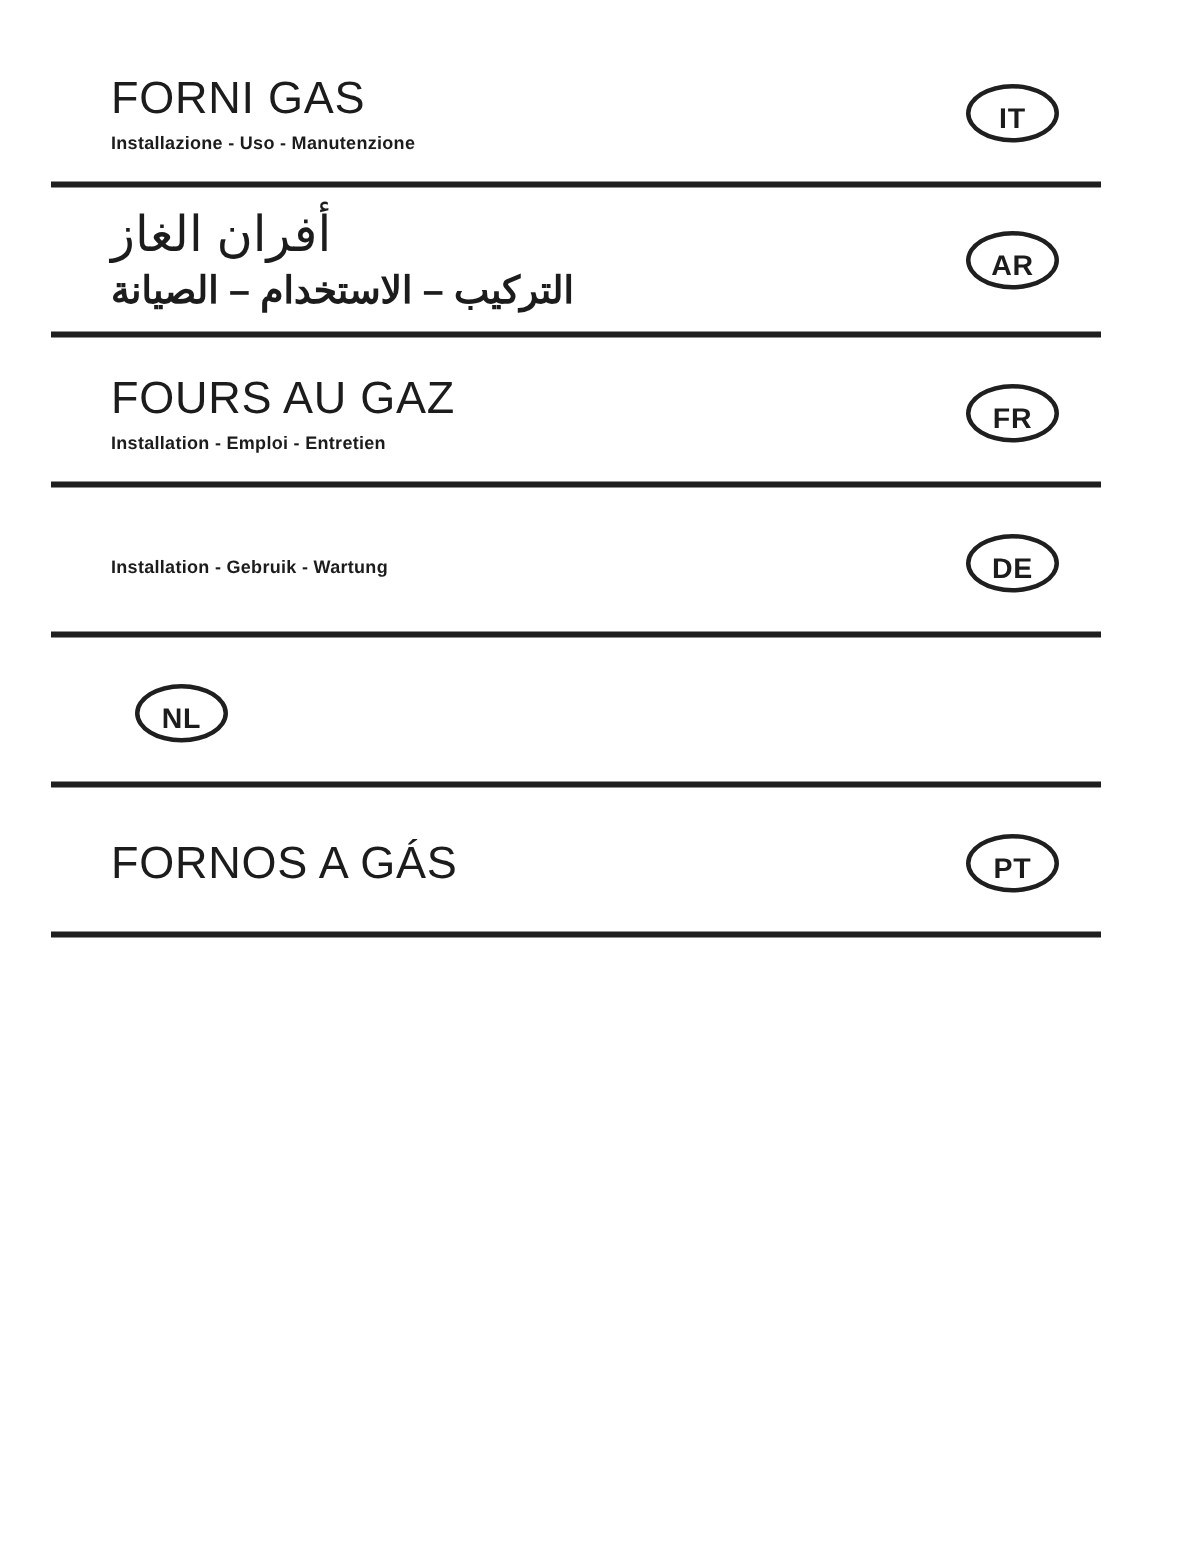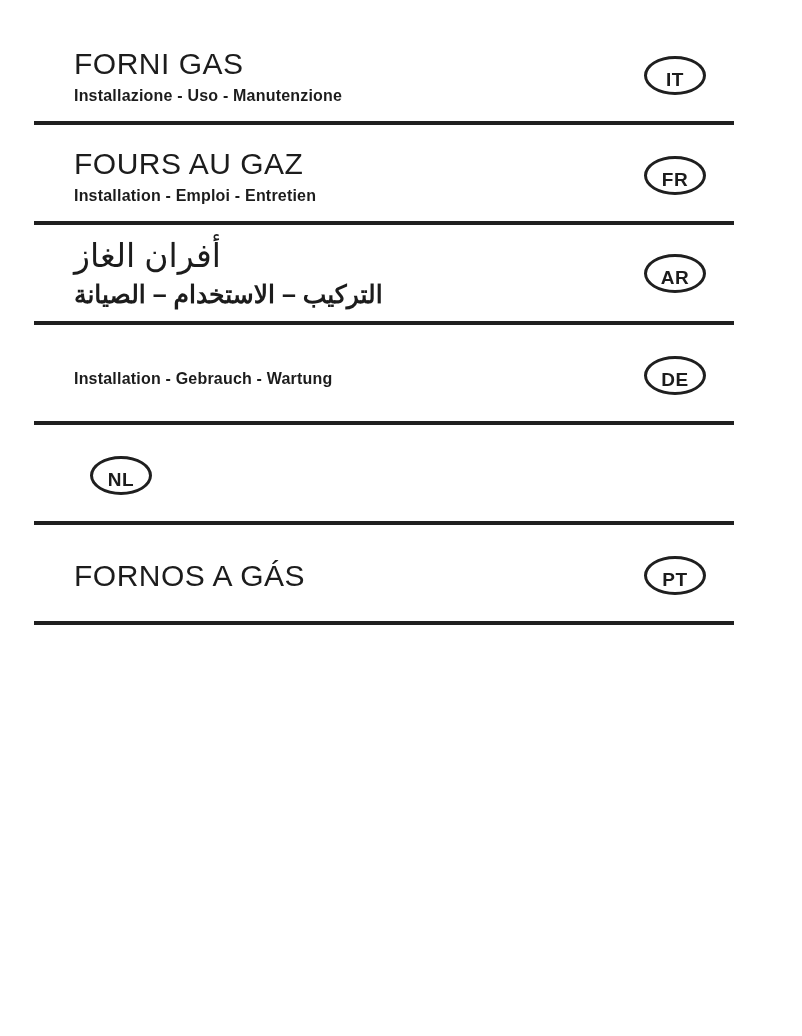--- a/index.html
+++ b/index.html
@@ -38,21 +38,21 @@
   .title {
     margin: 0;
     font-size: 30px;
     line-height: 1.1;
     font-weight: normal;
     letter-spacing: 0.5px;
     white-space: nowrap;
   }
   .subtitle {
     margin: 7px 0 0 0;
-    font-size: 16px;
+    font-size: 12px;
     line-height: 1.1;
     font-weight: bold;
     letter-spacing: 0.2px;
     white-space: nowrap;
   }
   .lang-row.ar { padding-top: 10px; padding-bottom: 10px; }
   .ar .title {
     font-size: 33px;
     line-height: 1.2;
     letter-spacing: 0;
@@ -93,43 +93,43 @@
     <section class="lang-row">
       <div class="text-block" dir="ltr">
         <h2 class="title">FORNI GAS</h2>
         <p class="subtitle">Installazione - Uso - Manutenzione</p>
       </div>
       <div class="badge">
         <span>IT</span>
       </div>
     </section>
 
-    <section class="lang-row">
-      <div class="text-block" dir="ltr">
-        <h2 class="title">FOURS AU GAZ</h2>
-        <p class="subtitle">Installation - Emploi - Entretien</p>
-      </div>
-      <div class="badge">
-        <span>FR</span>
-      </div>
-    </section>
-
     <section class="lang-row ar">
       <div class="text-block" dir="rtl">
         <h2 class="title">أفران الغاز</h2>
         <p class="subtitle">التركيب – الاستخدام – الصيانة</p>
       </div>
       <div class="badge">
         <span>AR</span>
       </div>
     </section>
 
     <section class="lang-row">
       <div class="text-block" dir="ltr">
-        <p class="subtitle">Installation - Gebrauch - Wartung</p>
+        <h2 class="title">FOURS AU GAZ</h2>
+        <p class="subtitle">Installation - Emploi - Entretien</p>
+      </div>
+      <div class="badge">
+        <span>FR</span>
+      </div>
+    </section>
+
+    <section class="lang-row">
+      <div class="text-block" dir="ltr">
+        <p class="subtitle">Installation - Gebruik - Wartung</p>
       </div>
       <div class="badge">
         <span>DE</span>
       </div>
     </section>
 
 
     <section class="lang-row">
       <div class="badge">
         <span>NL</span>

